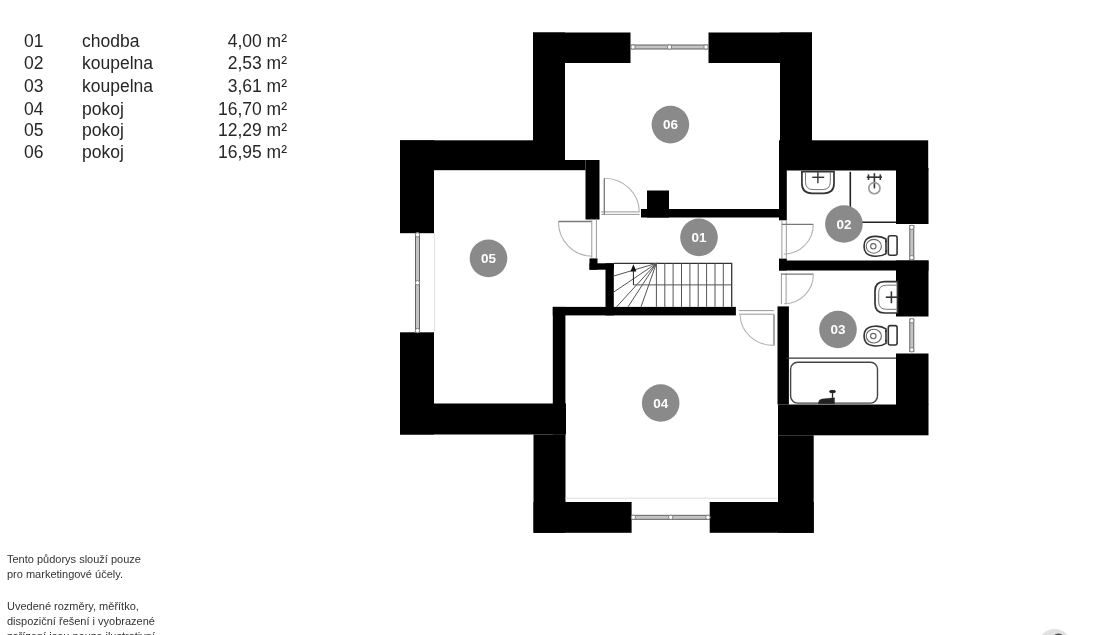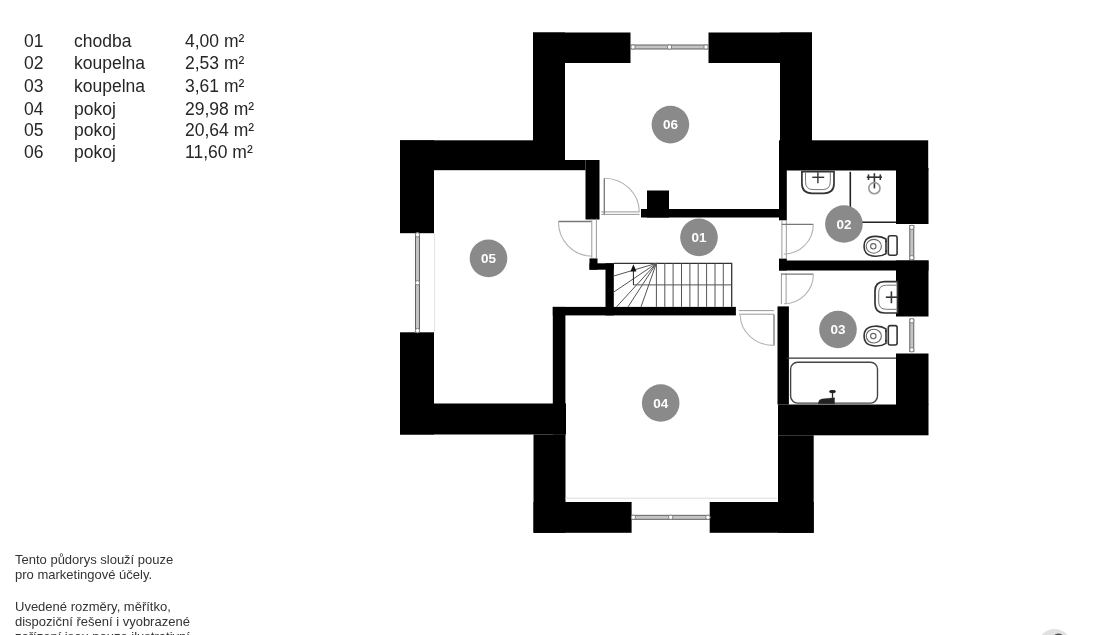--- a/index.html
+++ b/index.html
@@ -1,21 +1,21 @@
 <!DOCTYPE html>
 <html><head>
 <meta charset="utf-8">
 <style>
 html,body{margin:0;padding:0;width:1111px;height:635px;background:#fff;
 font-family:"Liberation Sans",sans-serif;overflow:hidden;position:relative}
 .row{position:absolute;left:0;width:320px;height:22px;font-size:17.5px;color:#262626;white-space:nowrap}
 .row .n{position:absolute;left:24px}
-.row .t{position:absolute;left:74px}
-.row .a{position:absolute;left:185px;width:117px;text-align:left}
-.foot{position:absolute;left:15px;font-size:13px;line-height:15.4px;color:#333}
+.row .t{position:absolute;left:82px}
+.row .a{position:absolute;left:170px;width:117px;text-align:right}
+.foot{position:absolute;left:7px;font-size:11px;line-height:15.4px;color:#333}
 </style>
 </head>
 <body>
 
 <div class="row" style="top:31.2px">
     <span class="n">01</span>
     <span class="t">chodba</span>
     <span class="a">4,00 m²</span>
   </div>
 
@@ -27,33 +27,33 @@
 
 <div class="row" style="top:75.6px">
     <span class="n">03</span>
     <span class="t">koupelna</span>
     <span class="a">3,61 m²</span>
   </div>
 
 <div class="row" style="top:98.7px">
     <span class="n">04</span>
     <span class="t">pokoj</span>
-    <span class="a">29,98 m²</span>
+    <span class="a">16,70 m²</span>
   </div>
 
 <div class="row" style="top:119.7px">
     <span class="n">05</span>
     <span class="t">pokoj</span>
-    <span class="a">20,64 m²</span>
+    <span class="a">12,29 m²</span>
   </div>
 
 <div class="row" style="top:141.5px">
     <span class="n">06</span>
     <span class="t">pokoj</span>
-    <span class="a">11,60 m²</span>
+    <span class="a">16,95 m²</span>
   </div>
 
 <div class="foot" style="top:551.5px">Tento půdorys slouží pouze<br>pro marketingové účely.</div>
 
 <div class="foot" style="top:598.5px">Uvedené rozměry, měřítko,<br>dispoziční řešení i vyobrazené<br>zařízení jsou pouze ilustrativní.</div>
 <svg width="1111" height="635" viewBox="0 0 1111 635" style="position:absolute;left:0;top:0">
 
 <rect x="565" y="63" width="215" height="145.5" fill="#fff"></rect>
 
 <rect x="434" y="170.2" width="151.5" height="233.3" fill="#fff"></rect>

